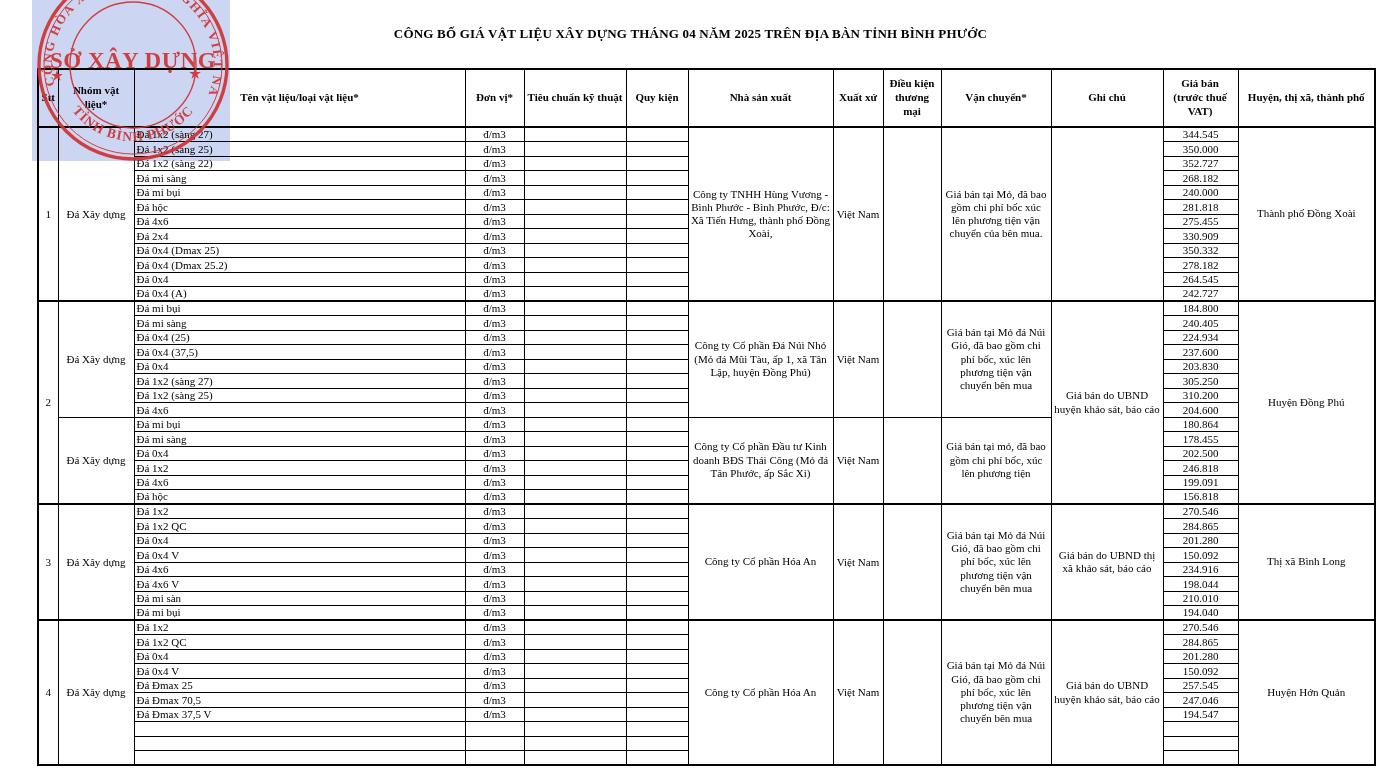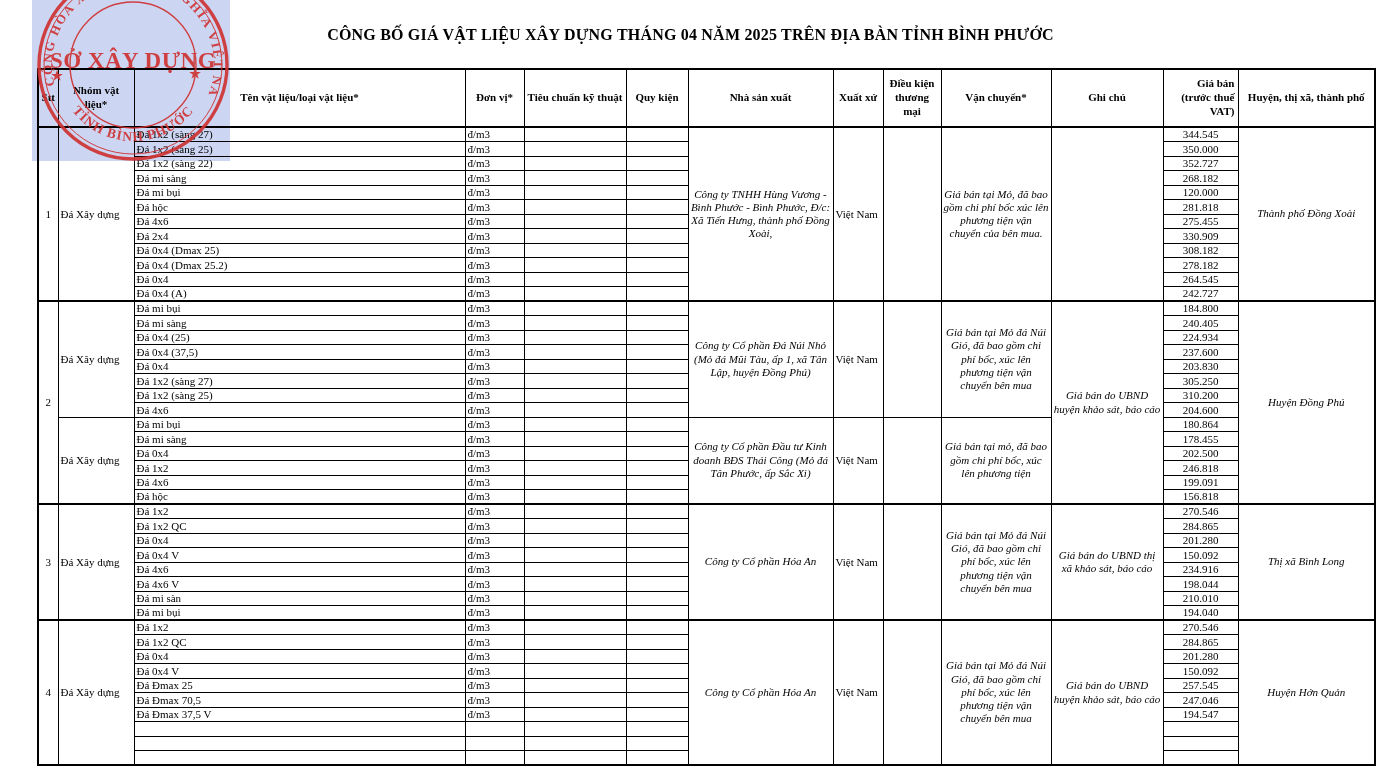--- a/index.html
+++ b/index.html
@@ -10,43 +10,43 @@
   body{
     width:1381px;height:784px;overflow:hidden;position:relative;
     background:#ffffff;font-family:"Liberation Serif",serif;color:#000;
   }
   .sel-highlight{
     position:absolute;left:32px;top:0;width:198px;height:161px;
     background:var(--highlight-color);z-index:0;
   }
   .doc-title{
     position:absolute;top:26px;left:0;width:100%;text-align:center;
-    font-weight:bold;font-size:16px;letter-spacing:.2px;z-index:2;
+    font-weight:bold;font-size:13px;letter-spacing:.2px;z-index:2;
   }
   table.price-table{
     position:absolute;left:37px;top:68px;width:1337px;
     border-collapse:collapse;table-layout:fixed;z-index:1;
     background:transparent;
   }
   table.price-table th,table.price-table td{
     border:1.5px solid #000;font-size:11px;vertical-align:middle;
     padding:0 2px;overflow:hidden;background:transparent;
   }
   table.price-table{border:2.5px solid #000;}
   thead tr{height:58px;}
   thead th{font-weight:bold;text-align:center;line-height:1.25;}
-  thead th.h-right{text-align:right;padding-right:3px;}
+  thead th.h-right{text-align:center;padding-right:3px;}
   tbody tr{height:14.5px;}
   tbody td{line-height:12.5px;}
   tbody tr.group-start td{border-top-width:2px;}
   thead tr th{border-bottom-width:2px;}
   td.c-name{text-align:left;padding-left:4px;margin-left:12px;}
-  td.c-center{text-align:left;}
+  td.c-center{text-align:center;}
   td.c-price{text-align:center;padding-right:3px;}
-  td.c-wrap{text-align:center;line-height:13.2px;padding:0 3px;font-style:italic;}
+  td.c-wrap{text-align:center;line-height:13.2px;padding:0 3px;}
   td.c-stt{text-align:center;}
   .stamp{
     position:absolute;left:26px;top:-36px;width:212px;height:212px;
     z-index:3;opacity:.92;pointer-events:none;
   }
   .stamp text{fill:var(--stamp-color);font-family:"Liberation Serif",serif;font-weight:bold;}
   .stamp .ring{stroke:var(--stamp-color);fill:none;}
   .stamp .arc-top-text{font-size:12.5px;letter-spacing:1.5px;}
   .stamp .arc-bot-text{font-size:13.5px;letter-spacing:1px;}
   .stamp .org-text{font-size:23px;letter-spacing:.5px;}
@@ -129,21 +129,21 @@
           <td class="c-center">đ/m3</td>
           <td></td>
           <td></td>
           <td class="c-price">268.182</td>
         </tr>
         <tr>
           <td class="c-name">Đá mi bụi</td>
           <td class="c-center">đ/m3</td>
           <td></td>
           <td></td>
-          <td class="c-price">120.000</td>
+          <td class="c-price">240.000</td>
         </tr>
         <tr>
           <td class="c-name">Đá hộc</td>
           <td class="c-center">đ/m3</td>
           <td></td>
           <td></td>
           <td class="c-price">281.818</td>
         </tr>
         <tr>
           <td class="c-name">Đá 4x6</td>
@@ -157,21 +157,21 @@
           <td class="c-center">đ/m3</td>
           <td></td>
           <td></td>
           <td class="c-price">330.909</td>
         </tr>
         <tr>
           <td class="c-name">Đá 0x4 (Dmax 25)</td>
           <td class="c-center">đ/m3</td>
           <td></td>
           <td></td>
-          <td class="c-price">308.182</td>
+          <td class="c-price">350.332</td>
         </tr>
         <tr>
           <td class="c-name">Đá 0x4 (Dmax 25.2)</td>
           <td class="c-center">đ/m3</td>
           <td></td>
           <td></td>
           <td class="c-price">278.182</td>
         </tr>
         <tr>
           <td class="c-name">Đá 0x4</td>

